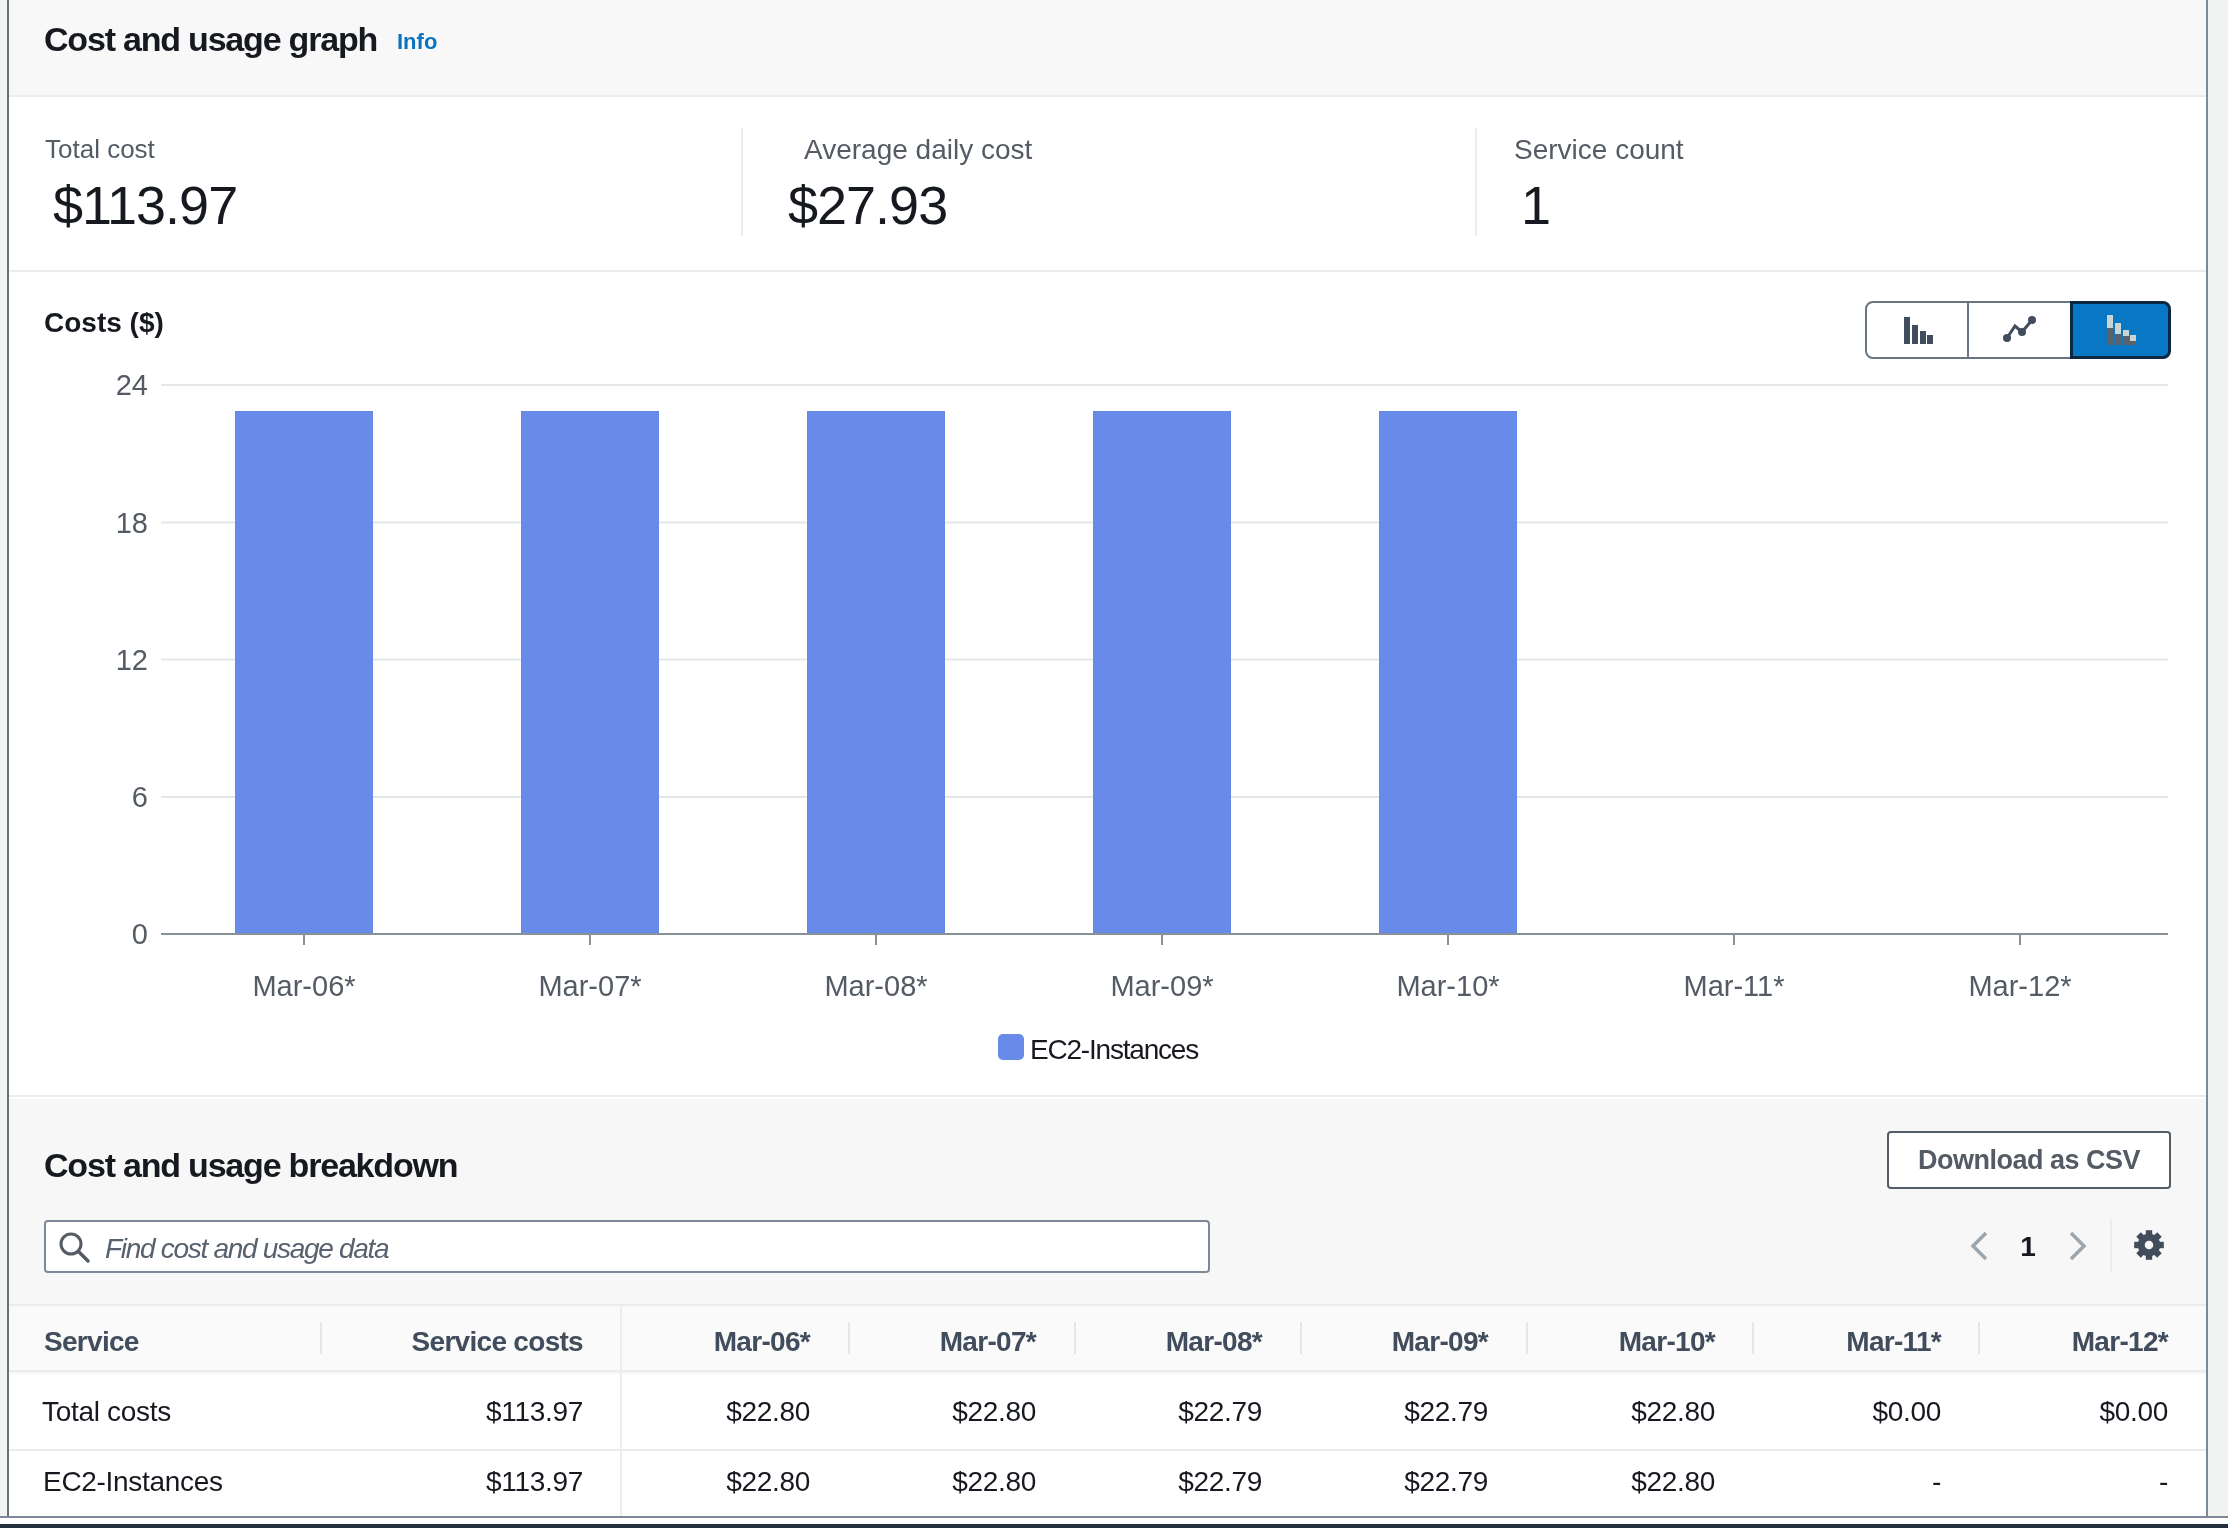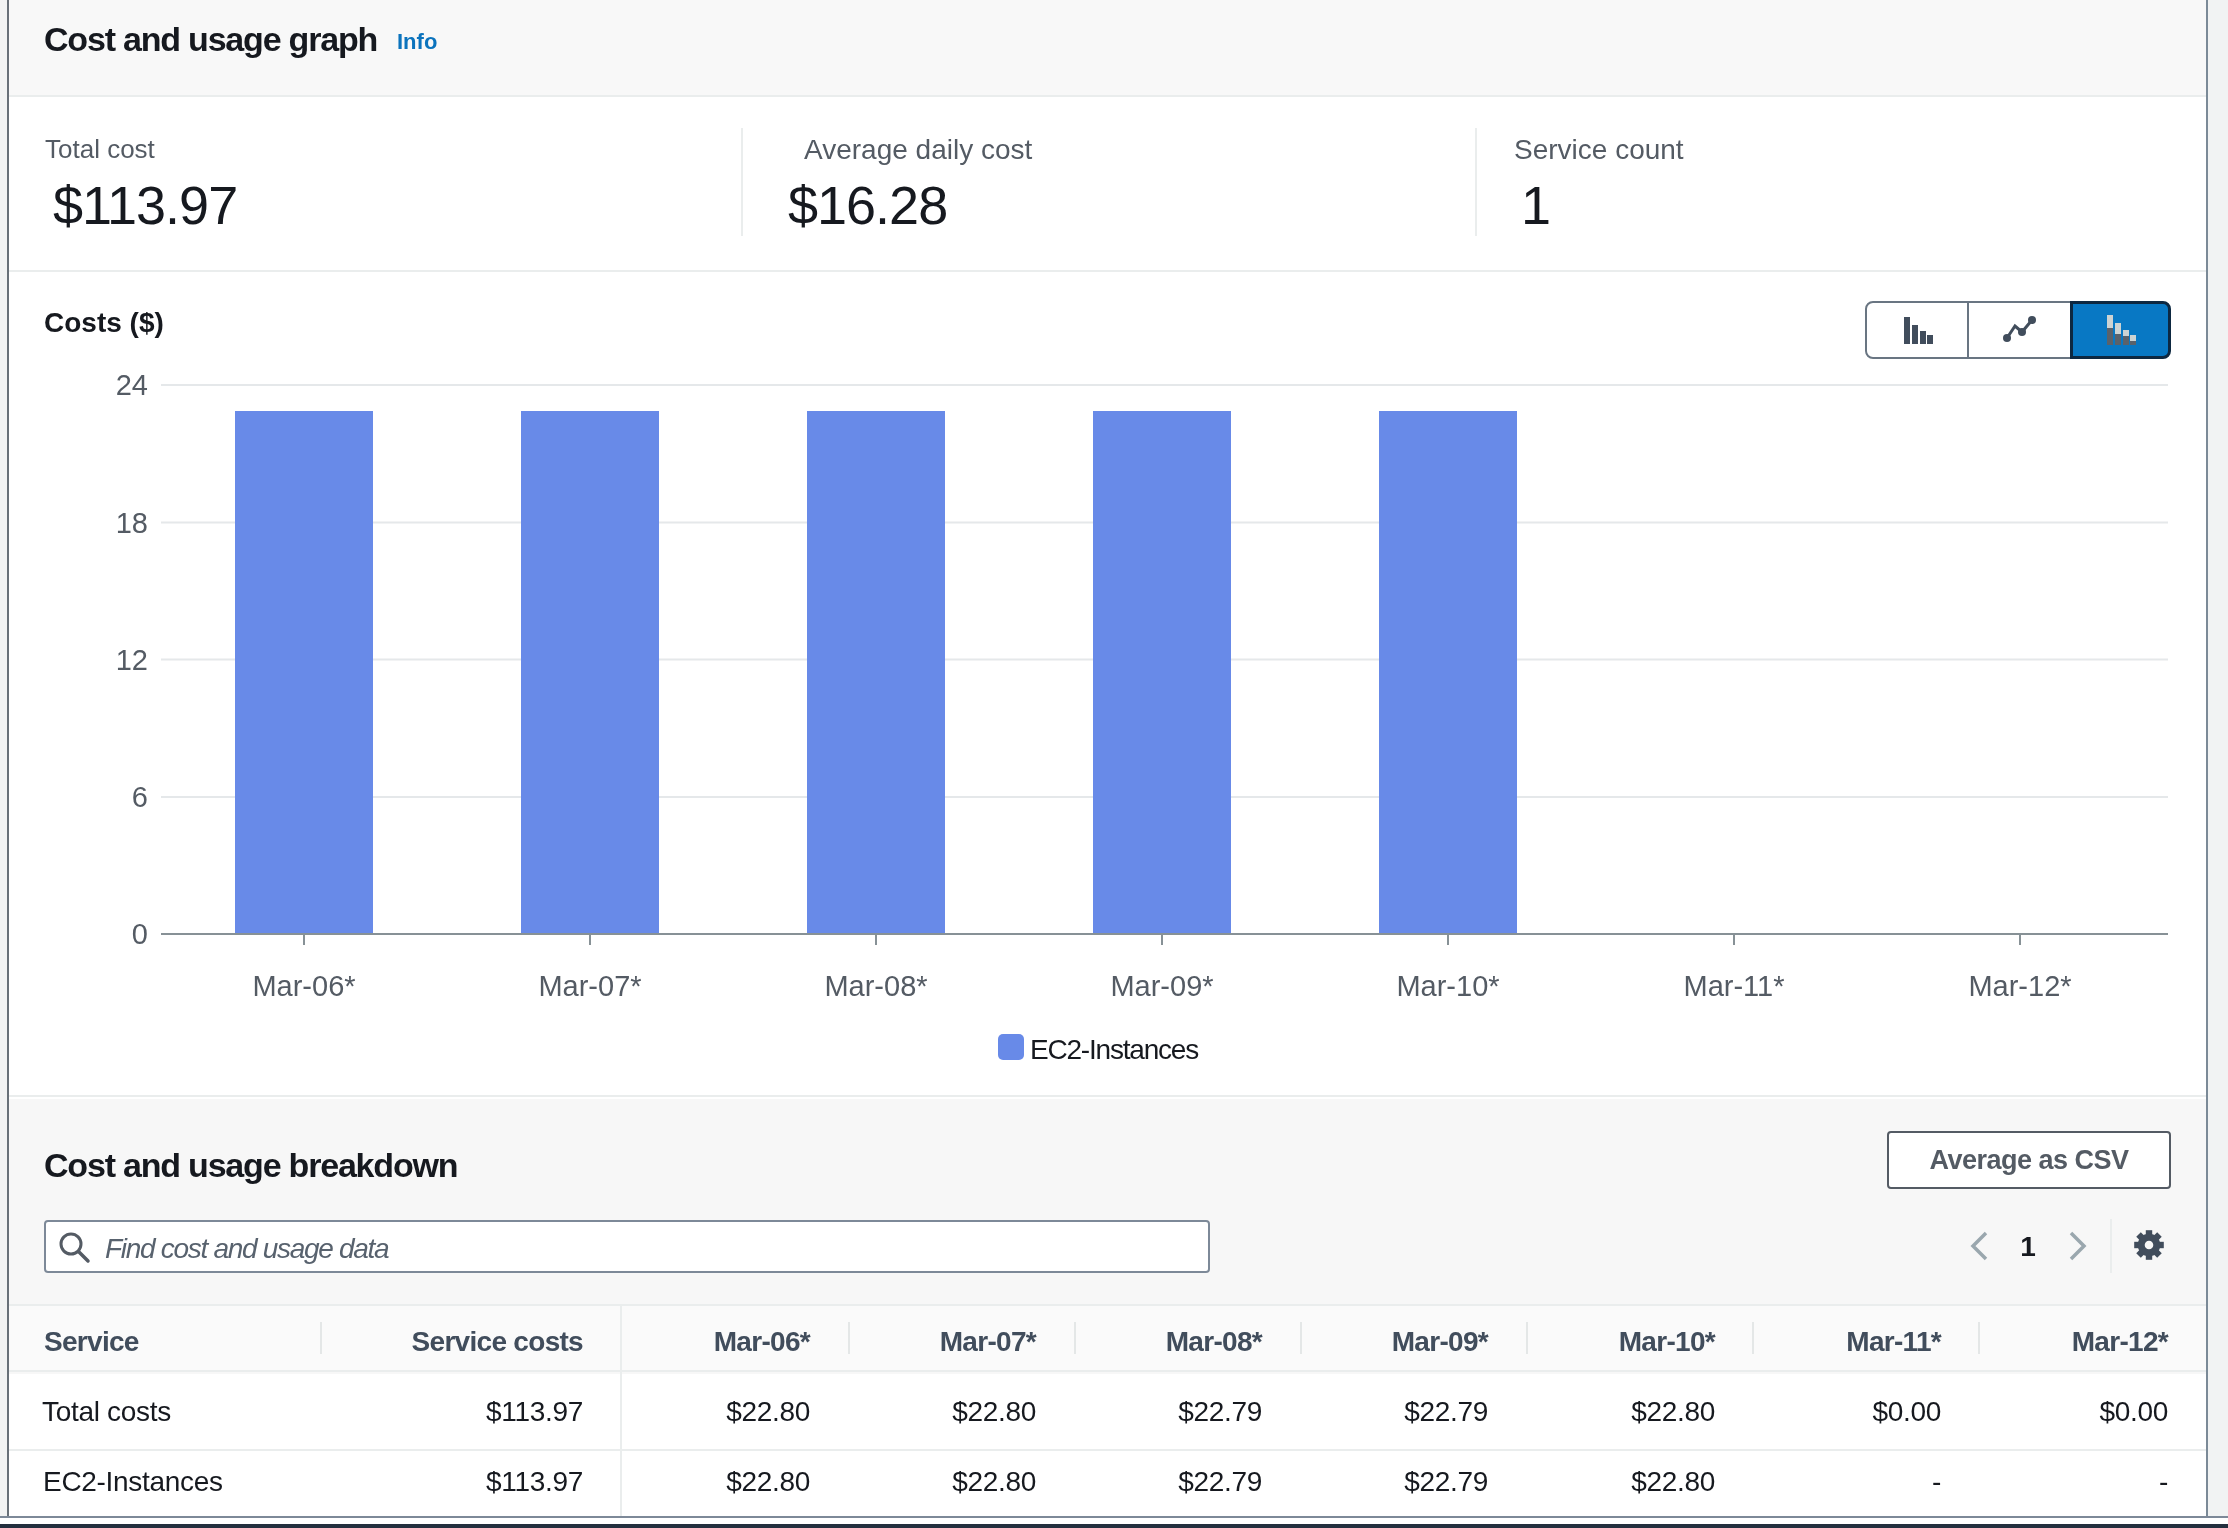--- a/index.html
+++ b/index.html
@@ -22,21 +22,21 @@
   <div class="abs" style="left:9px;top:0;width:2197px;height:97px;background:#f8f8f8;border-bottom:2px solid #eaeded;"></div>
   <div class="abs" id="t-title" style="left:44px;top:20px;font-size:34px;font-weight:700;color:#16191f;letter-spacing:-1.2px;">Cost and usage graph</div>
   <div class="abs" id="t-info" style="left:397px;top:29px;font-size:22px;font-weight:700;color:#0b73bd;">Info</div>
 
   <div class="abs" style="left:9px;top:99px;width:2197px;height:173px;background:#fff;border-bottom:2px solid #eaeded;"></div>
   <div class="abs" style="left:741px;top:128px;width:2px;height:108px;background:#eaeded;"></div>
   <div class="abs" style="left:1475px;top:128px;width:2px;height:108px;background:#eaeded;"></div>
   <div class="abs" style="left:45px;top:134px;font-size:26px;color:#545b64;text-align:center;">Total cost</div>
   <div class="abs" style="left:53px;top:174px;font-size:54px;color:#16191f;letter-spacing:-1px;">$113.97</div>
   <div class="abs" style="left:780px;top:134px;font-size:28px;color:#545b64;margin-left:24px;">Average daily cost</div>
-  <div class="abs" style="left:788px;top:174px;font-size:54px;color:#16191f;letter-spacing:-1px;">$16.28</div>
+  <div class="abs" style="left:788px;top:174px;font-size:54px;color:#16191f;letter-spacing:-1px;">$27.93</div>
   <div class="abs" style="left:1514px;top:134px;font-size:28px;color:#545b64;">Service count</div>
   <div class="abs" style="left:1521px;top:174px;font-size:54px;color:#16191f;">1</div>
 
   <div class="abs" style="left:9px;top:274px;width:2197px;height:823px;background:#fff;border-bottom:2px solid #eaeded;"></div>
   <div class="abs" style="left:44px;top:307px;font-size:28px;font-weight:700;color:#16191f;">Costs ($)</div>
 
   <div class="abs" id="toggle" style="left:1865px;top:301px;width:306px;height:58px;display:flex;">
     <div style="width:103px;height:58px;background:#fff;border:2px solid #697582;border-right:1px solid #697582;border-radius:8px 0 0 8px;display:flex;align-items:center;justify-content:center;">
       <svg width="32" height="32" viewBox="0 0 32 32" fill="#414d5c">
         <rect x="3" y="3" width="6" height="27"></rect>
@@ -107,21 +107,21 @@
       <text x="1734" y="722">Mar-11*</text>
       <text x="2020" y="722">Mar-12*</text>
     </g>
   </svg>
 
   <div class="abs" style="left:998px;top:1034px;width:26px;height:26px;border-radius:5px;background:#688ae8;"></div>
   <div class="abs" style="left:1030px;top:1034px;font-size:28px;color:#16191f;letter-spacing:-1.2px;">EC2-Instances</div>
 
   <div class="abs" style="left:9px;top:1099px;width:2197px;height:417px;background:#f7f7f7;"></div>
   <div class="abs" id="t-breakdown" style="left:44px;top:1146px;font-size:34px;font-weight:700;color:#16191f;letter-spacing:-1.2px;">Cost and usage breakdown</div>
-  <div class="abs" id="csv-btn" style="left:1887px;top:1131px;width:284px;height:58px;background:#fff;border:2px solid #545b64;border-radius:4px;display:flex;align-items:center;justify-content:center;font-size:27px;font-weight:700;color:#545b64;letter-spacing:-0.5px;">Average as CSV</div>
+  <div class="abs" id="csv-btn" style="left:1887px;top:1131px;width:284px;height:58px;background:#fff;border:2px solid #545b64;border-radius:4px;display:flex;align-items:center;justify-content:center;font-size:27px;font-weight:700;color:#545b64;letter-spacing:-0.5px;">Download as CSV</div>
 
   <div class="abs" style="left:44px;top:1220px;width:1166px;height:53px;background:#fff;border:2px solid #7d8998;border-radius:4px;"></div>
   <svg class="abs" style="left:57px;top:1230px;" width="36" height="36" viewBox="0 0 36 36" fill="none">
     <circle cx="14" cy="14" r="10" stroke="#545b64" stroke-width="3"></circle>
     <line x1="21.5" y1="21.5" x2="31" y2="31" stroke="#545b64" stroke-width="3.5" stroke-linecap="round"></line>
   </svg>
   <div class="abs" style="left:105px;top:1233px;font-size:28px;font-style:italic;color:#58626e;letter-spacing:-1.3px;">Find cost and usage data</div>
 
   <svg class="abs" style="left:1968px;top:1231px;" width="22" height="30" viewBox="0 0 22 30">
     <polyline points="18,2 5,15 18,28" fill="none" stroke="#9aa7ae" stroke-width="3.5"></polyline>

